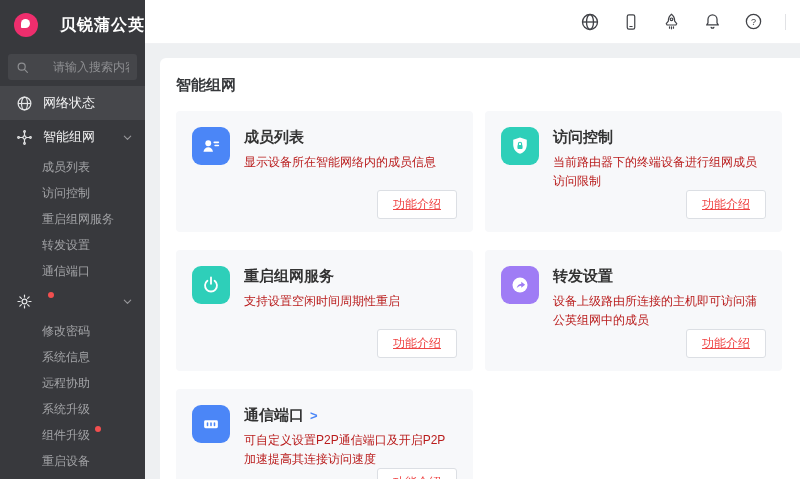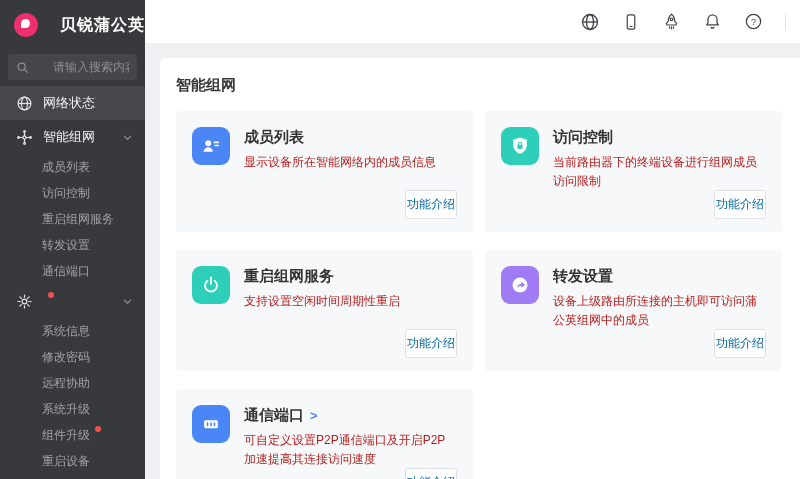--- a/index.html
+++ b/index.html
@@ -37,21 +37,21 @@
   .content { flex:1; background:#eef0f2; padding:14px 0 0 15px; min-height:0; }
   .panel { background:#fff; border-radius:6px 0 0 0; height:100%; padding:18px 18px 0 16px; overflow:hidden; }
   .section-title { font-size:15px; font-weight:600; color:#36383b; }
   .cards { margin-top:16px; display:grid; grid-template-columns:1fr 1fr; column-gap:12px; row-gap:18px; }
   .card { background:#f7f8fa; border-radius:4px; min-height:121px; padding:16px; position:relative; }
   .card-head { display:flex; gap:14px; align-items:flex-start; }
   .icon-tile { width:38px; height:38px; border-radius:9px; flex:none; display:flex; align-items:center; justify-content:center; }
   .card-title { font-size:15px; font-weight:bold; color:#333; margin:1px 0 6px; display:flex; align-items:center; gap:6px; }
   .link-arrow { font-size:13px; font-weight:bold; }
   .card-desc { font-size:12px; color:#b91c1c; line-height:1.55; padding-right:6px; }
-  .fn-btn { position:absolute; right:16px; bottom:13px; background:#fff; border:1px solid #dcdfe4; border-radius:3px; padding:5px 1px; font-size:12px; color:#0369a1; cursor:pointer; font-family:inherit; }
+  .fn-btn { position:absolute; right:16px; bottom:13px; background:#fff; border:1px solid #dcdfe4; border-radius:3px; padding:5px 15px; font-size:12px; color:#ef4444; cursor:pointer; font-family:inherit;text-decoration:underline; }
 </style>
 </head>
 <body>
 
 <aside class="sidebar">
   <div class="logo-row">
     <span class="logo-mark" style="background-color: rgb(238, 46, 109);"></span>
     <span class="logo-text">贝锐蒲公英</span>
   </div>
 
@@ -111,22 +111,22 @@
           </svg>
       </span>
       <span class="dot" style="background-color: rgb(242, 79, 79);"></span>
       <span class="chev">
         <svg width="11" height="11" viewBox="0 0 24 24" fill="none" stroke="currentColor" stroke-width="2.4" stroke-linecap="round" stroke-linejoin="round">
             <polyline points="5,9 12,16 19,9"></polyline>
           </svg>
       </span>
     </div>
 
+    <div class="sub-item">修改密码</div>
     <div class="sub-item">系统信息</div>
-    <div class="sub-item">修改密码</div>
     <div class="sub-item">远程协助</div>
     <div class="sub-item">系统升级</div>
     <div class="sub-item">
       <span>组件升级</span>
       <span class="dot" style="background-color: rgb(242, 79, 79);"></span>
     </div>
     <div class="sub-item">重启设备</div>
   </nav>
 </aside>
 

